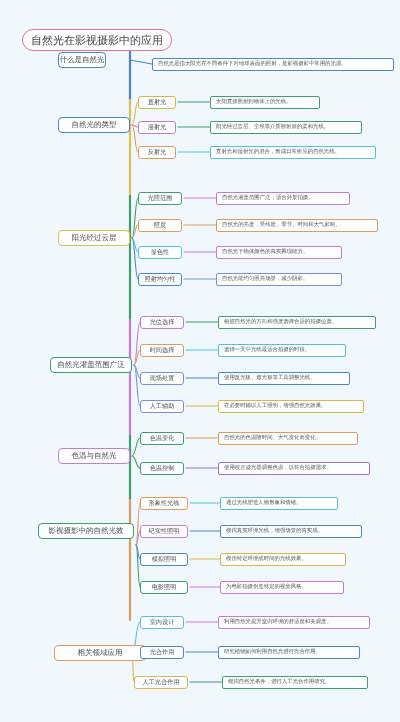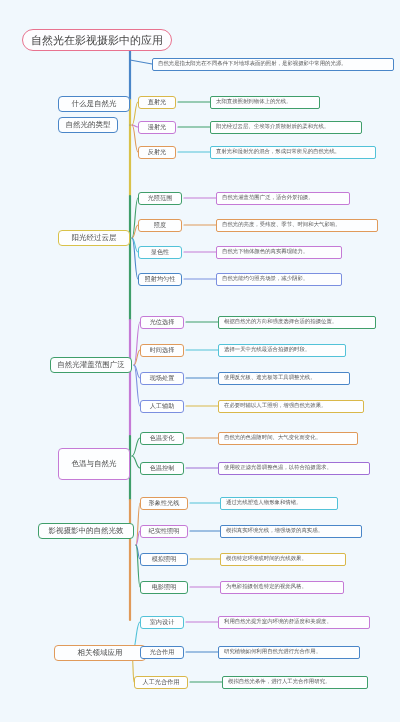--- a/index.html
+++ b/index.html
@@ -110,27 +110,27 @@
       <path d="M 186 622 L 218 622" stroke="#c57ad6" fill="none" stroke-width="1.1" stroke-linecap="round"></path>
       <path d="M 132 653 C 136 653, 136 652, 140 652" stroke="#4a86c8" fill="none" stroke-width="1.1" stroke-linecap="round"></path>
       <path d="M 186 652 L 218 652" stroke="#4a86c8" fill="none" stroke-width="1.1" stroke-linecap="round"></path>
       <path d="M 132 653 C 133 653, 133 682, 134 682" stroke="#d9b84a" fill="none" stroke-width="1.1" stroke-linecap="round"></path>
       <path d="M 190 682 L 222 682" stroke="#3f9e6a" fill="none" stroke-width="1.1" stroke-linecap="round"></path>
     </svg>
   <div id="nodes">
       <div class="node root" style="left: 22px; top: 29px; height: 22px; border-color: rgb(232, 115, 143); color: rgb(68, 68, 68);">
         <span>自然光在影视摄影中的应用</span>
       </div>
-      <div class="node branch" style="left: 58px; top: 52px; width: 72px; height: 16px; border-color: rgb(74, 134, 200); margin-top: 44px;">
+      <div class="node branch" style="left: 58px; top: 52px; width: 48px; height: 16px; border-color: rgb(74, 134, 200);">
         <span>什么是自然光</span>
       </div>
       <div class="node leaf" style="left: 152px; top: 57.5px; width: 242px; height: 13px; border-color: rgb(74, 134, 200);">
         <span>自然光是指太阳光在不同条件下对地球表面的照射，是影视摄影中常用的光源。</span>
       </div>
-      <div class="node branch" style="left: 58px; top: 117px; width: 60px; height: 16px; border-color: rgb(74, 134, 200);">
+      <div class="node branch" style="left: 58px; top: 117px; width: 72px; height: 16px; border-color: rgb(74, 134, 200);">
         <span>自然光的类型</span>
       </div>
       <div class="node sub" style="left: 138px; top: 95.5px; width: 38px; height: 13px; border-color: rgb(217, 184, 74);">
         <span>直射光</span>
       </div>
       <div class="node leaf" style="left: 210px; top: 95.5px; width: 110px; height: 13px; border-color: rgb(63, 158, 106);">
         <span>太阳直接照射到物体上的光线。</span>
       </div>
       <div class="node sub" style="left: 138px; top: 120.5px; width: 38px; height: 13px; border-color: rgb(197, 122, 214);">
         <span>漫射光</span>
@@ -191,21 +191,21 @@
       </div>
       <div class="node leaf" style="left: 218px; top: 371.5px; width: 132px; height: 13px; border-color: rgb(74, 134, 200);">
         <span>使用反光板、遮光板等工具调整光线。</span>
       </div>
       <div class="node sub" style="left: 140px; top: 399.5px; width: 44px; height: 13px; border-color: rgb(123, 143, 224);">
         <span>人工辅助</span>
       </div>
       <div class="node leaf" style="left: 218px; top: 399.5px; width: 146px; height: 13px; border-color: rgb(217, 184, 74);">
         <span>在必要时辅以人工照明，增强自然光效果。</span>
       </div>
-      <div class="node branch" style="left: 58px; top: 448px; width: 72px; height: 32px; border-color: rgb(197, 122, 214);">
+      <div class="node branch" style="left: 58px; top: 448px; width: 72px; height: 16px; border-color: rgb(197, 122, 214);">
         <span>色温与自然光</span>
       </div>
       <div class="node sub" style="left: 140px; top: 431.5px; width: 44px; height: 13px; border-color: rgb(63, 158, 106);">
         <span>色温变化</span>
       </div>
       <div class="node leaf" style="left: 218px; top: 431.5px; width: 140px; height: 13px; border-color: rgb(224, 154, 90);">
         <span>自然光的色温随时间、大气变化而变化。</span>
       </div>
       <div class="node sub" style="left: 140px; top: 461.5px; width: 44px; height: 13px; border-color: rgb(63, 158, 106);">
         <span>色温控制</span>

